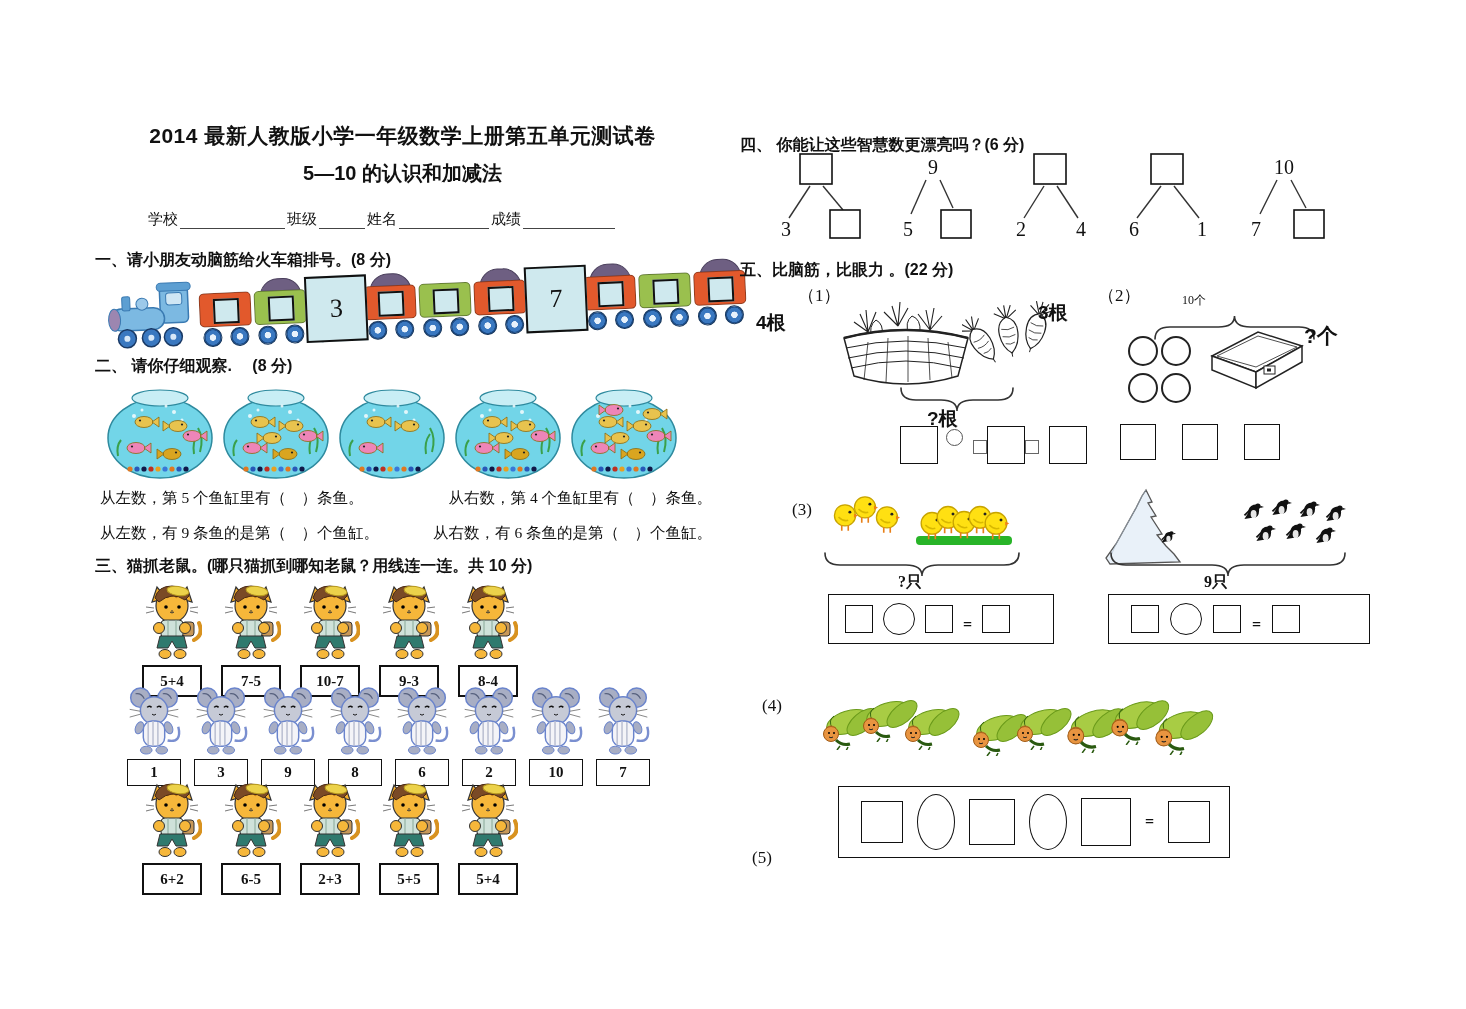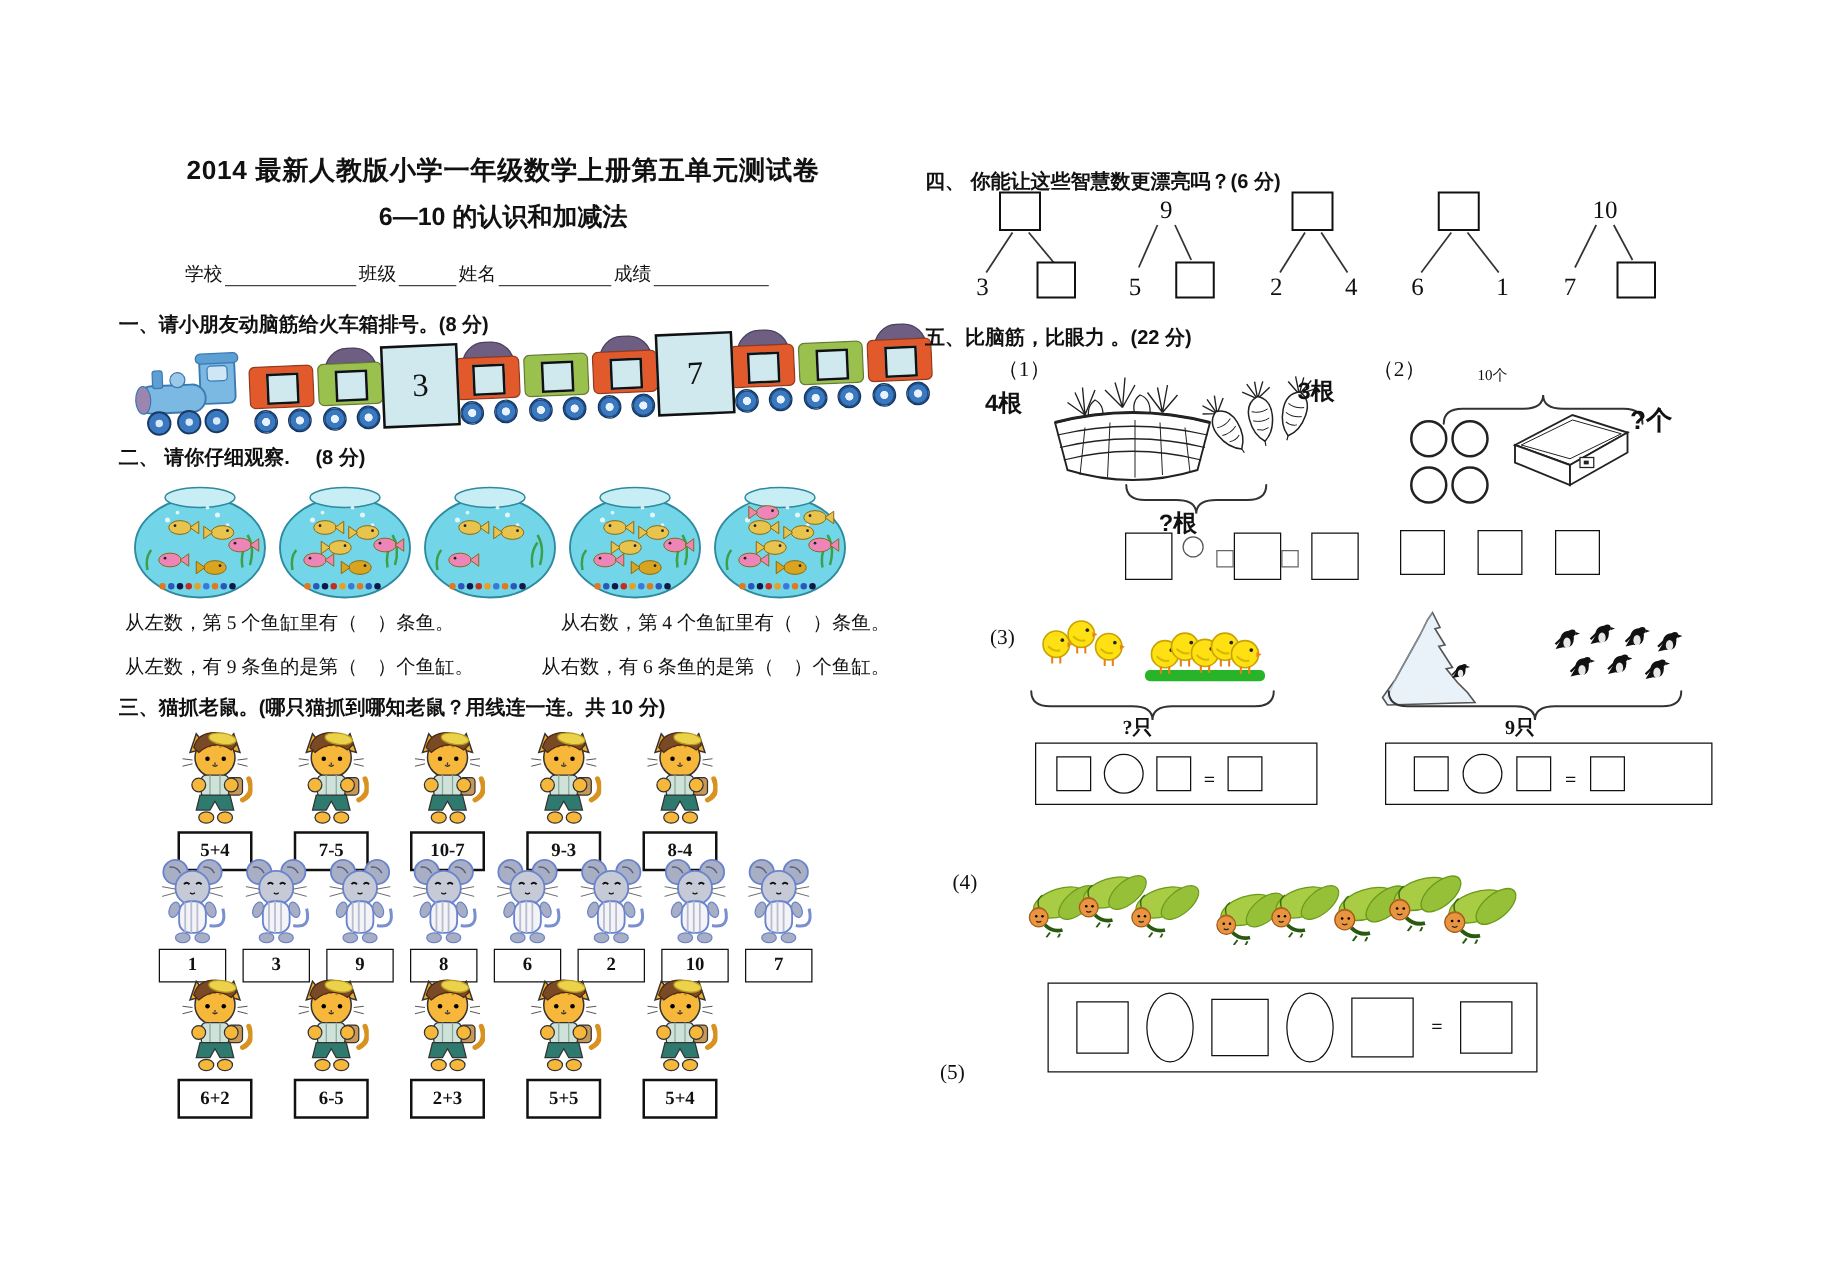--- a/index.html
+++ b/index.html
@@ -26,21 +26,21 @@
   .car .w1,.car .w2{position:absolute;bottom:0;width:17px;height:17px;border-radius:50%;
       background:radial-gradient(circle,#e8f2fc 0 3px,#3a78c0 3.5px 7px,#1e4f8c 7.5px);border:1px solid #16365c;}
   .car .w1{left:3px;}.car .w2{right:3px;}
   .car .bigbox{position:absolute;top:0;left:-4px;width:58px;height:62px;background:#cfe9ee;border:2px solid #111;
       display:flex;align-items:center;justify-content:center;font-size:26px;z-index:2;}
   
   .bowls{left:104px;top:386px;display:flex;gap:4px;}
   .bowl{width:112px;height:94px;}
   .qline{left:100px;width:612px;display:flex;justify-content:space-between;font-size:15.5px;white-space:nowrap;text-align:center;}
   
-  .catrow{left:142px;display:flex;gap:33px;}
+  .catrow{left:142px;display:flex;gap:19px;}
   .catcol{width:60px;display:flex;flex-direction:column;align-items:center;gap:5px;}
   .ansbox{min-width:56px;height:28px;border:2px solid #111;display:flex;align-items:center;
           justify-content:center;font-weight:bold;font-size:15px;background:#fff;}
   .mice{left:126px;top:686px;display:flex;gap:11px;}
   .mousecol{width:56px;display:flex;flex-direction:column;align-items:center;gap:3px;}
   .numbox{width:52px;height:25px;border:1.5px solid #111;display:flex;align-items:center;
           justify-content:center;font-weight:bold;font-size:15px;background:#fff;}
   
   .bonds{left:766px;top:152px;display:flex;gap:17px;}
   .bbox{fill:#fff;stroke:#111;stroke-width:1.6;}
@@ -179,21 +179,21 @@
         <g fill="#d8e8f8">
             <circle cx="22" cy="56" r="3"></circle>
             <circle cx="46" cy="56" r="3"></circle>
             <circle cx="68" cy="56" r="3"></circle>
           </g>
       </symbol>
     </defs>
   </svg>
 
   <div class="abs title sans">2014 最新人教版小学一年级数学上册第五单元测试卷</div>
-  <div class="abs subtitle sans">6—10 的认识和加减法</div>
+  <div class="abs subtitle sans">5—10 的认识和加减法</div>
 
   <div class="abs fields">
     <span>学校</span>
       <span class="uline" style="width:105px"></span>
     <span>班级</span>
       <span class="uline" style="width:46px"></span>
     <span>姓名</span>
       <span class="uline" style="width:90px"></span>
     <span>成绩</span>
       <span class="uline" style="width:92px"></span>
@@ -686,21 +686,21 @@
       <line class="bline" x1="43" y1="28" x2="26" y2="62"></line>
         <line class="bline" x1="57" y1="28" x2="72" y2="56"></line>
       <text class="btext" x="22" y="84">7</text>
       <rect class="bbox" x="60" y="58" width="30" height="28"></rect>
     </svg>
   </div>
 
   <div class="abs heading sans" style="left:740px;top:260px">五、比脑筋，比眼力 。(22 分)</div>
 
   <div class="abs plabel" style="left:798px;top:284px">（1）</div>
-  <div class="abs sans" style="left:788px;top:310px;font-size:19px">4根</div>
+  <div class="abs sans" style="left:756px;top:310px;font-size:19px">4根</div>
   <svg class="abs" style="left:838px;top:292px" width="136" height="100">
       <use href="#sym-basket"></use>
     </svg>
   <svg class="abs" style="left:962px;top:300px" width="92" height="72">
     <use href="#sym-radish" x="2" y="14" width="32" height="54" transform="rotate(-35 18 40)"></use>
     <use href="#sym-radish" x="30" y="4" width="32" height="54" transform="rotate(-10 46 30)"></use>
     <use href="#sym-radish" x="58" y="0" width="32" height="54" transform="rotate(15 74 28)"></use>
   </svg>
   <div class="abs sans" style="left:1038px;top:300px;font-size:19px">3根</div>
   <div class="abs" style="left:898px;top:385px"><svg width="118" height="26" viewBox="0 0 118 26">

